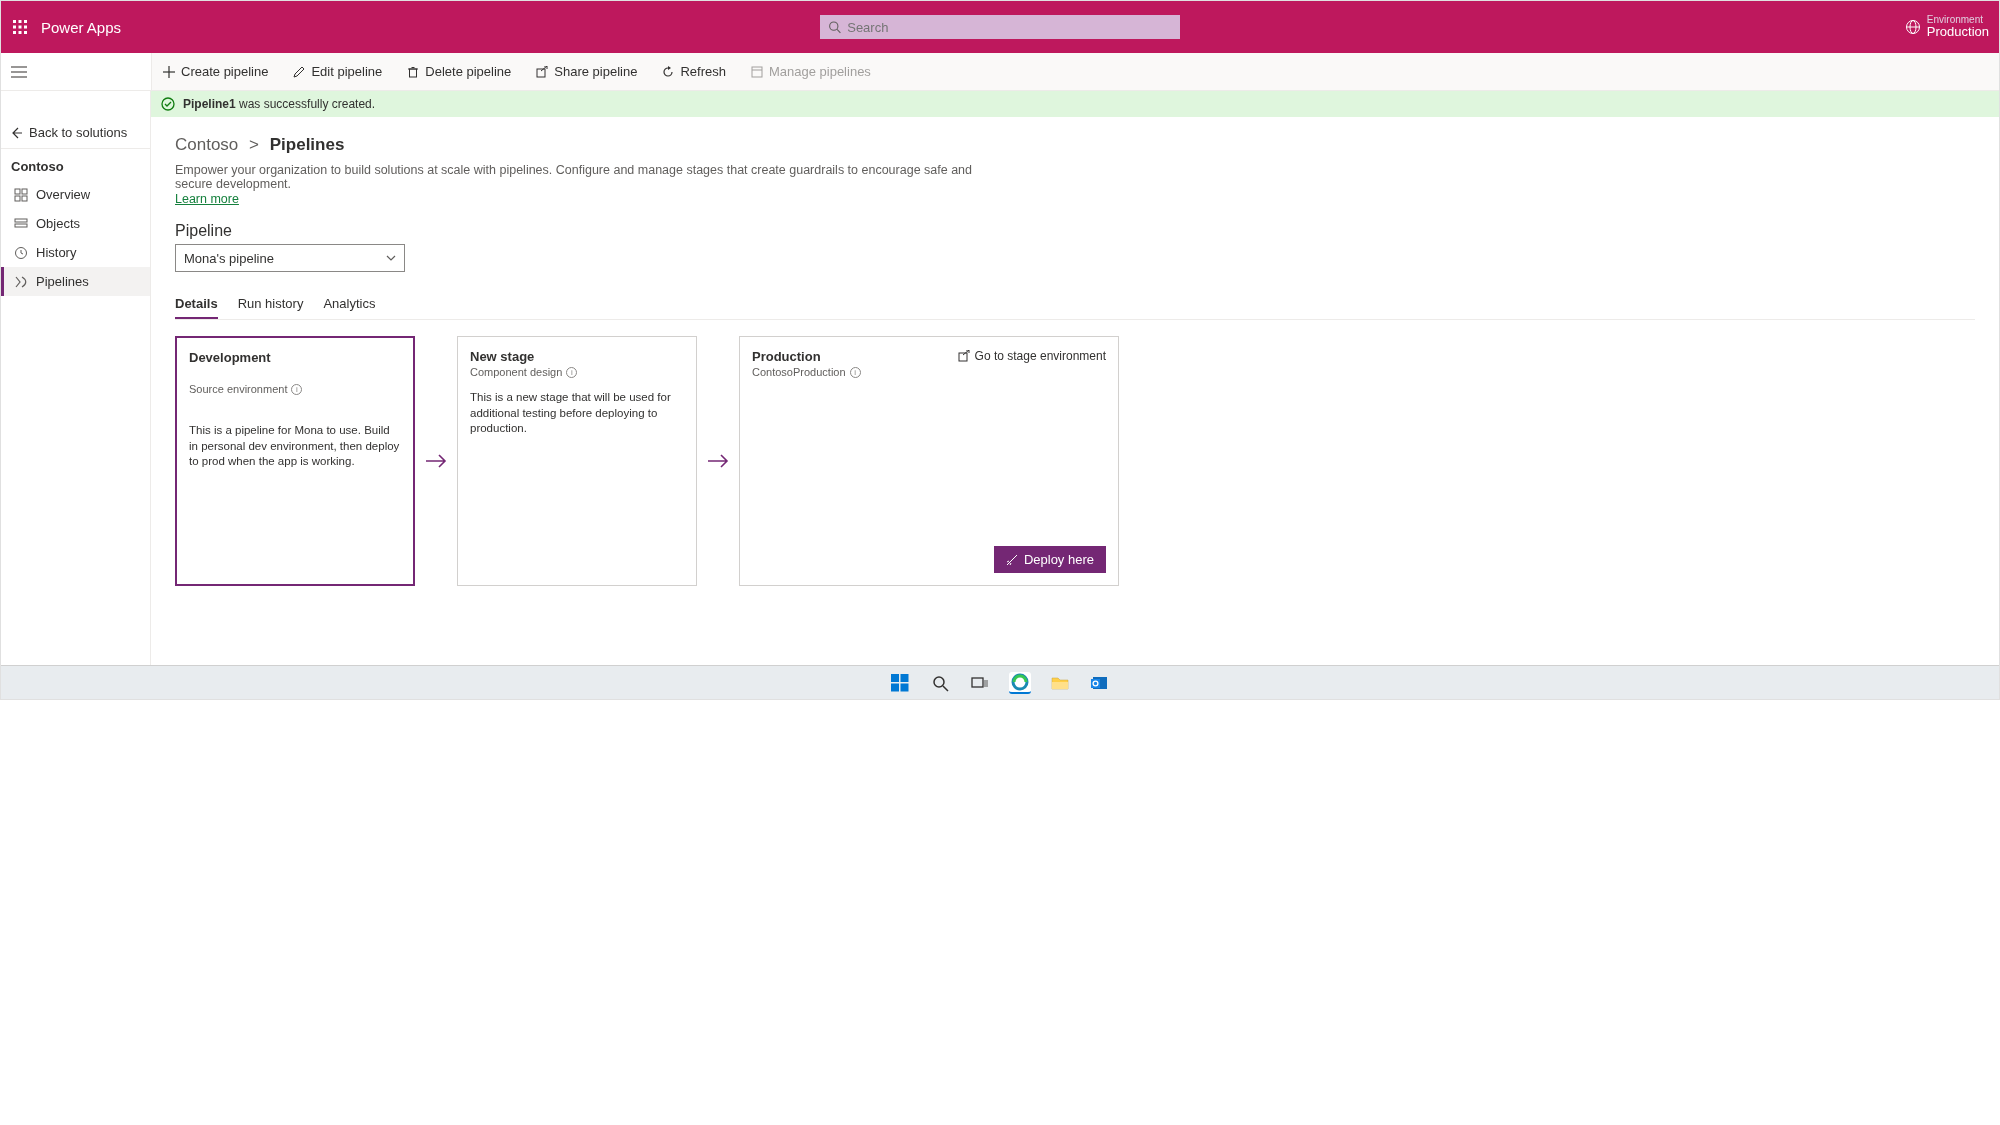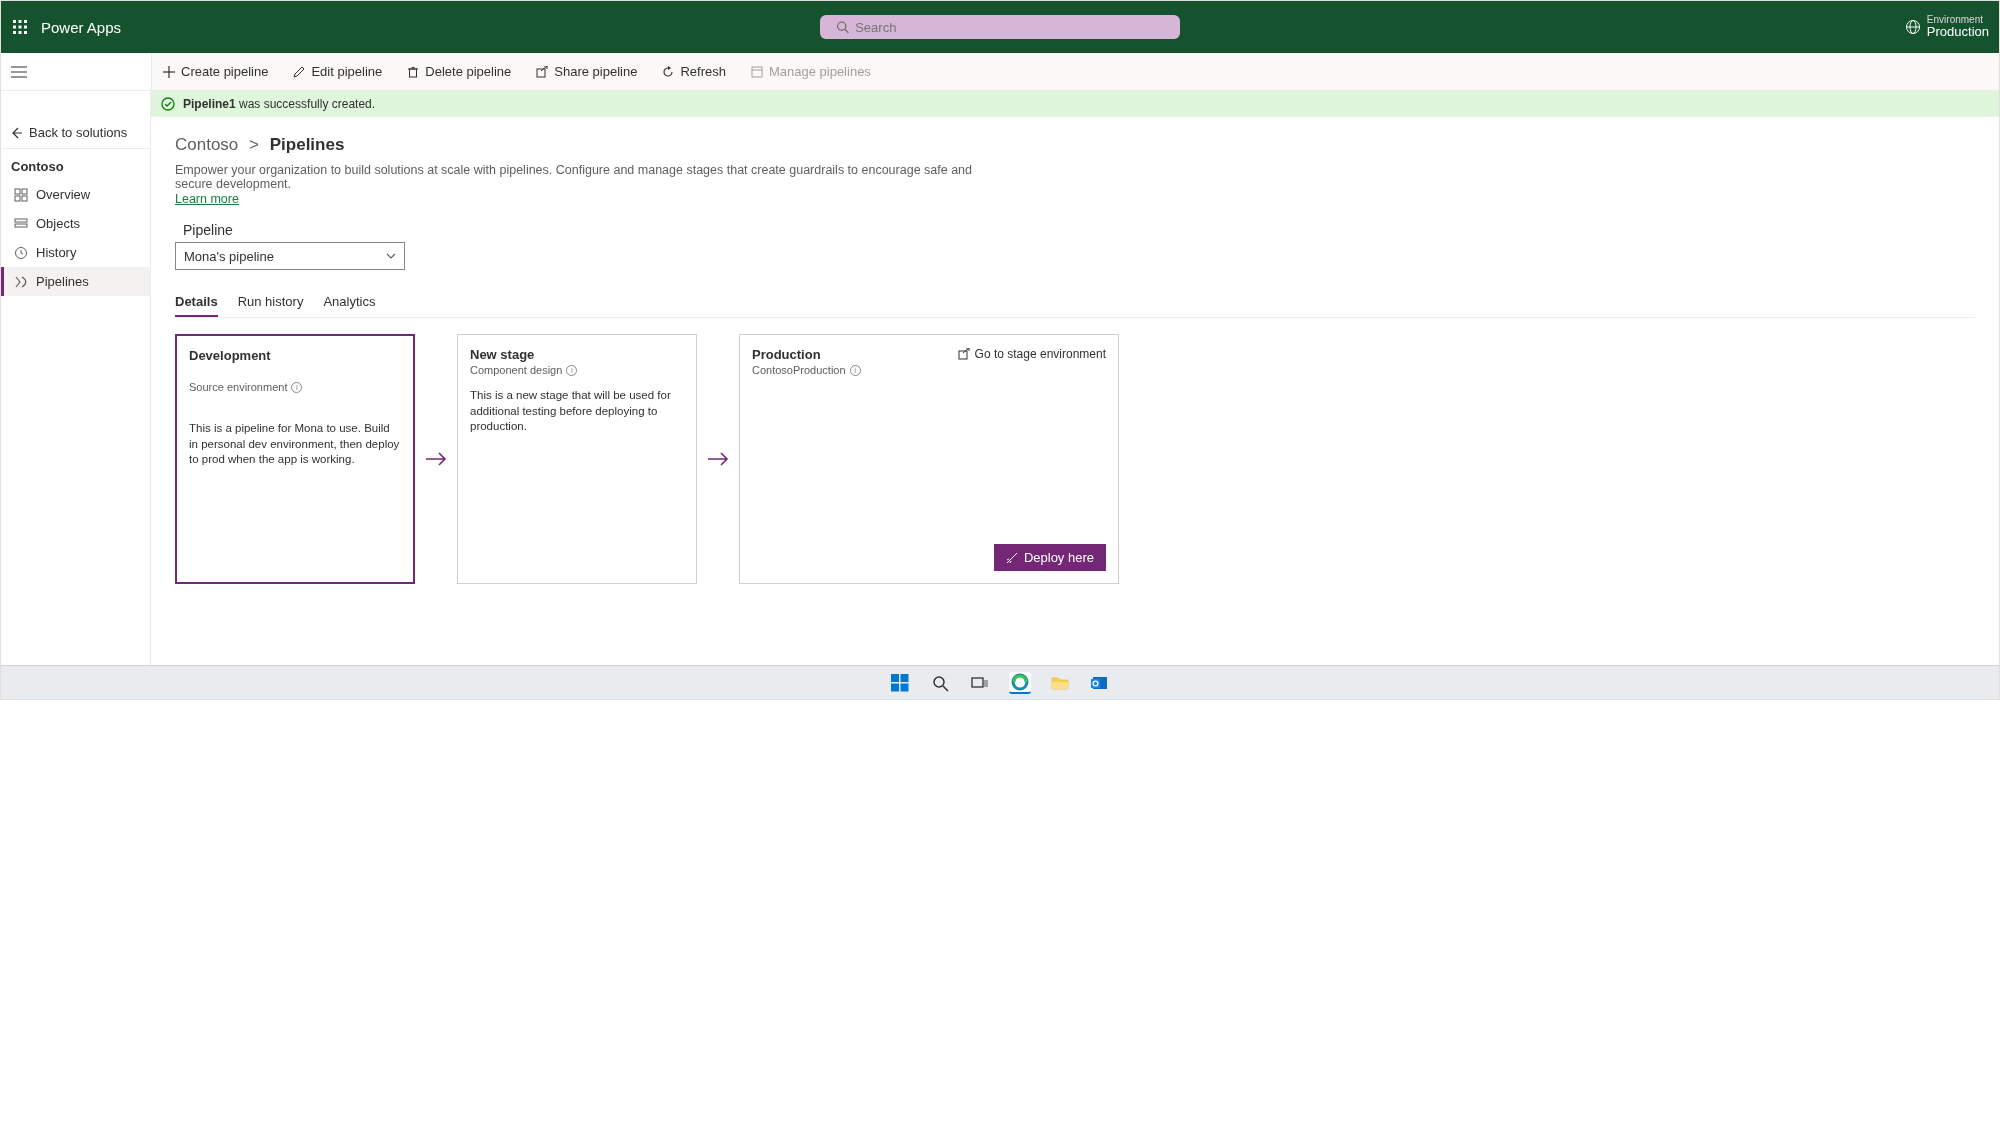--- a/index.html
+++ b/index.html
@@ -1,24 +1,24 @@
 <!DOCTYPE html>
 <html><head>
 <meta charset="utf-8">
 <style>
 * { box-sizing: border-box; margin: 0; padding: 0; font-family: "Segoe UI", Arial, sans-serif; }
 body { background: #ffffff; font-size: 13px; color: #323130; }
 
 .app-shell { display: flex; flex-direction: column; height: 700px; width: 100%; border: 1px solid #e0e0e0; position: relative; }
 
 
-.top-header { background: #14532d; color: #fff; display: flex; align-items: center; height: 52px; padding: 0 10px; gap: 12px; }
+.top-header { background: #be185d; color: #fff; display: flex; align-items: center; height: 52px; padding: 0 10px; gap: 12px; }
 .app-launcher { width: 18px; height: 18px; display: flex; align-items: center; justify-content: center; cursor: pointer; }
 .app-name { font-size: 15px; font-weight: 500; }
-.search-box { margin-left: auto; margin-right: auto; background: #d6b5d6; display: flex; align-items: center; width: 360px; height: 24px; padding: 0 16px; border-radius: 6px; position: absolute; left: 50%; transform: translateX(-50%); }
+.search-box { margin-left: auto; margin-right: auto; background: #d6b5d6; display: flex; align-items: center; width: 360px; height: 24px; padding: 0 8px; border-radius: 0; position: absolute; left: 50%; transform: translateX(-50%); }
 .search-box input { background: transparent; border: none; outline: none; font-size: 13px; color: #333; width: 100%; }
 .env-block { margin-left: auto; display: flex; align-items: center; gap: 6px; }
 .env-text { display: flex; flex-direction: column; line-height: 1.1; }
 .env-label { font-size: 10px; color: #e0d0e0; }
 .env-name { font-size: 13px; font-weight: 500; }
 
 
 .cmd-row { display: flex; align-items: stretch; height: 38px; border-bottom: 1px solid #edebe9; }
 .hamburger-cell { width: 150px; display: flex; align-items: center; padding-left: 10px; border-right: none; }
 .cmd-bar { flex: 1; display: flex; align-items: center; padding: 0 10px; gap: 24px; background: #faf9f8; border-left: 1px solid #edebe9; }
@@ -42,21 +42,21 @@
 .nav-icon { width:14px; height:14px; display:inline-flex; align-items:center; justify-content:center; color:#605e5c; }
 
 .main { flex:1; padding:18px 24px; overflow:auto; }
 .breadcrumb { font-size:17px; margin-bottom:8px; }
 .breadcrumb .root { color:#605e5c; font-weight:400;}
 .breadcrumb .sep { color:#605e5c; margin:0 6px;}
 .breadcrumb .leaf { font-weight:600; }
 .desc { font-size:12.5px; color:#605e5c; max-width:820px; }
 .learn-link { color:#15803d; text-decoration:underline; font-size:12.5px; cursor:pointer;}
 
-.field-label { font-size:14px; margin-top:16px; margin-bottom:4px;margin-left:8px; }
+.field-label { font-size:16px; margin-top:16px; margin-bottom:4px; }
 .select { width:230px; height:28px; border:1px solid #8a8886; background:#fff; padding:0 8px; display:flex; align-items:center; justify-content:space-between; font-size:13px; cursor:pointer;}
 .chev { color:#605e5c; }
 
 .tabs { display:flex; gap:20px; margin-top:18px; border-bottom:1px solid #edebe9; }
 .tab { padding:6px 0; font-size:13px; cursor:pointer; border-bottom:2px solid transparent; }
 .tab.active { border-bottom-color:#742774; font-weight:600; }
 
 .stages { display:flex; align-items:stretch; gap:8px; margin-top:16px; }
 .stage-card { width:240px; height:250px; border:1px solid #d2d0ce; background:#fff; padding:12px; display:flex; flex-direction:column; position:relative;}
 .stage-card.selected { border:2px solid #742774;gap:16px; }

